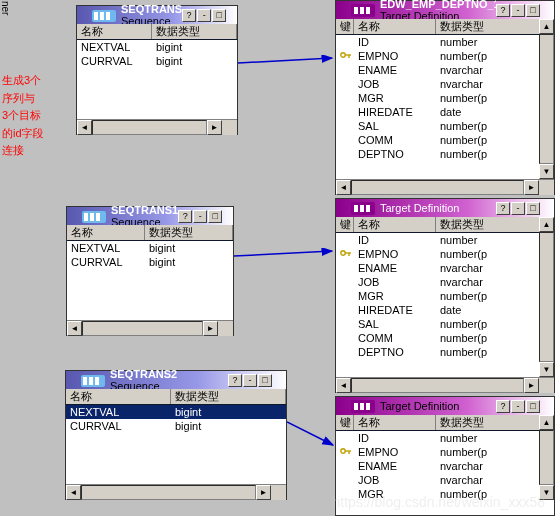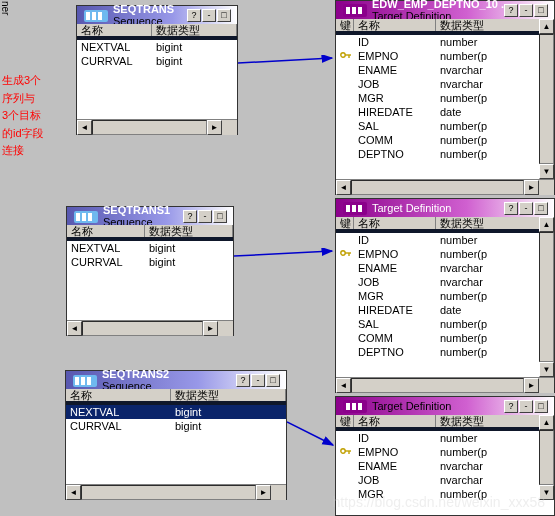--- a/index.html
+++ b/index.html
@@ -1,27 +1,27 @@
 <!DOCTYPE html>
 <html><head>
 <meta charset="utf-8">
 <style>
 *{box-sizing:border-box;margin:0;padding:0;font-family:"Microsoft YaHei","SimSun",Arial;font-size:11px}
 body{background:#c0c0c0;width:555px;height:516px;position:relative;overflow:hidden}
 .win{position:absolute;background:#fff;border:1px solid #333}
-.tbar{height:18px;display:flex;align-items:center;padding:0 6px}
+.tbar{height:18px;display:flex;align-items:center;padding:0 14px}
 .tbar.seq{background:linear-gradient(90deg,#5858b0 0%,#9898e8 60%,#fff 100%)}
 .tbar.tgt{background:linear-gradient(90deg,#8b008b 0%,#d060d0 60%,#fff 100%)}
 .tico{width:26px;height:16px;display:inline-block;margin-right:4px}
 .tico svg{width:26px;height:16px}
 .tname1{color:#fff;font-weight:bold;white-space:nowrap;overflow:hidden}
 .tname2{color:#000;white-space:nowrap}
 .tbtns{margin-left:auto;display:flex;gap:1px}
 .tbtn{width:14px;height:13px;background:#d4d0c8;border:1px solid #fff;border-right-color:#404040;border-bottom-color:#404040;display:flex;align-items:center;justify-content:center;font-size:9px;font-family:Arial;cursor:pointer}
-.hdr{display:flex;background:#d4d0c8;border-bottom:4px solid #0f172a;height:16px}
+.hdr{display:flex;background:#d4d0c8;border-bottom:1px solid #0f172a;height:16px}
 .hc{border-right:1px solid #808080;padding:1px 4px;background:#d4d0c8;display:flex;align-items:center}
 .body{overflow:hidden}
 .row{display:flex;height:14px;align-items:center}
 .c{padding:0 4px;white-space:nowrap;overflow:hidden}
 .sel{background:#0a246a;color:#fff}
 .key{width:12px;height:10px;display:inline-block}
 .sbar{height:15px;background:#d4d0c8;border-top:1px solid #808080;display:flex;align-items:center;position:absolute;bottom:0;left:0;right:0}
 .sarrow{width:15px;height:15px;background:#d4d0c8;border:1px solid #fff;border-right-color:#404040;border-bottom-color:#404040;display:flex;align-items:center;justify-content:center;font-size:8px}
 .strack{flex:1;background:#d4d0c8;height:15px;border:1px inset #808080}
 .vsbar{position:absolute;right:0;top:18px;bottom:15px;width:15px;background:#d4d0c8;display:flex;flex-direction:column}

